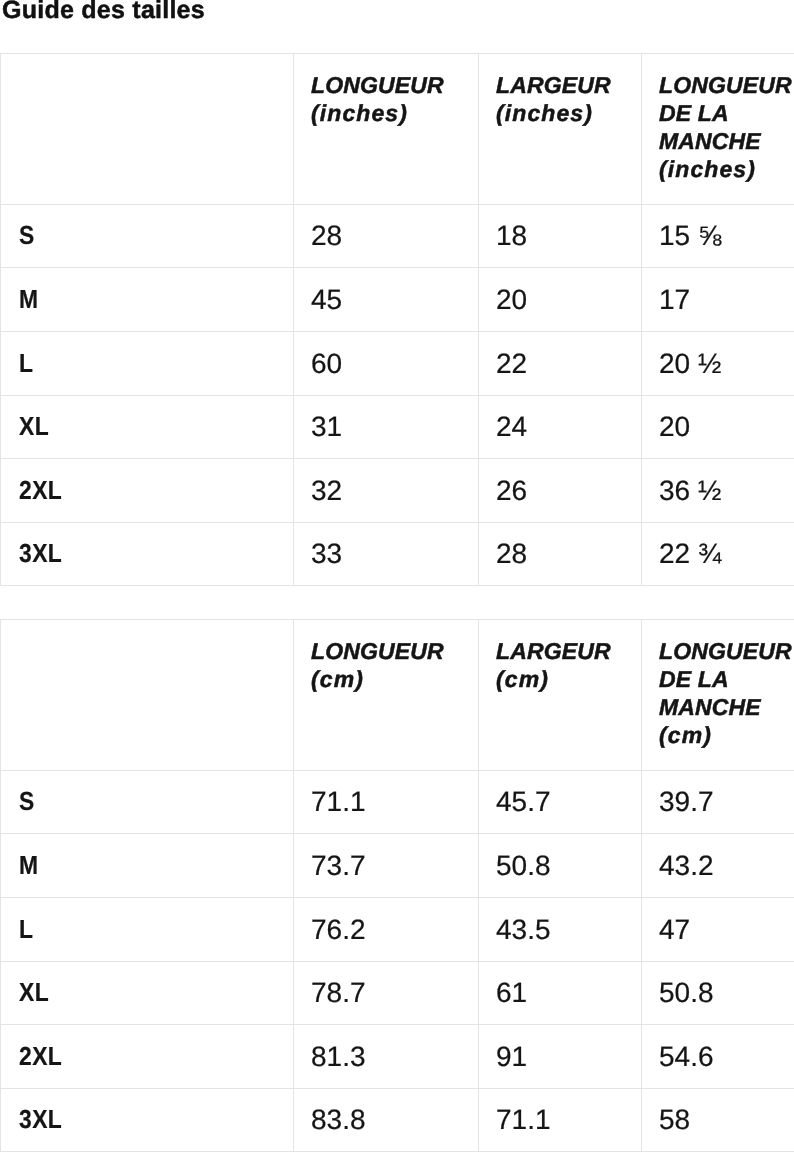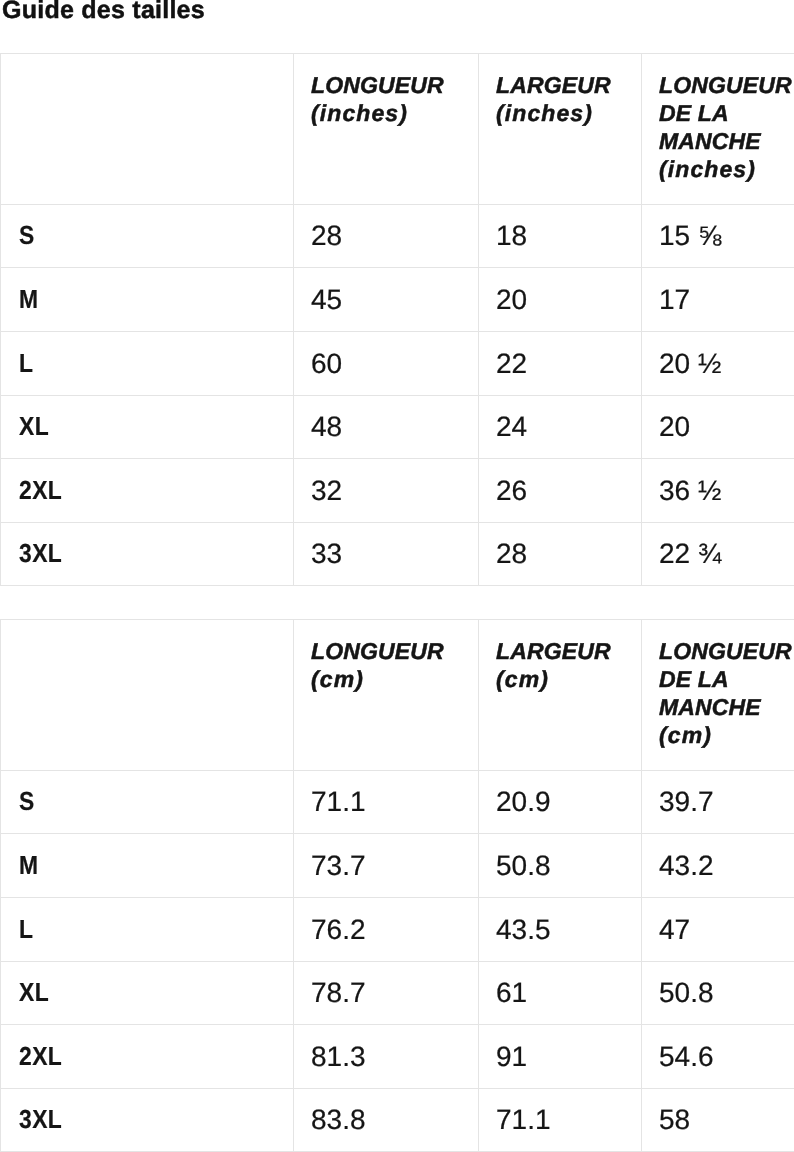--- a/index.html
+++ b/index.html
@@ -93,21 +93,21 @@
         <td>17</td>
       </tr>
       <tr>
         <td class="sz"><span>L</span></td>
         <td>60</td>
         <td>22</td>
         <td>20 ½</td>
       </tr>
       <tr>
         <td class="sz"><span>XL</span></td>
-        <td>48</td>
+        <td>31</td>
         <td>24</td>
         <td>20</td>
       </tr>
       <tr>
         <td class="sz"><span>2XL</span></td>
         <td>32</td>
         <td>26</td>
         <td>36 ½</td>
       </tr>
       <tr>
@@ -144,21 +144,21 @@
           <br><span>DE LA</span>
           <br><span>MANCHE</span>
           <br><span class="unit">(cm)</span>
         </th>
       </tr>
     </thead>
     <tbody>
       <tr>
         <td class="sz"><span>S</span></td>
         <td>71.1</td>
-        <td>20.9</td>
+        <td>45.7</td>
         <td>39.7</td>
       </tr>
       <tr>
         <td class="sz"><span>M</span></td>
         <td>73.7</td>
         <td>50.8</td>
         <td>43.2</td>
       </tr>
       <tr>
         <td class="sz"><span>L</span></td>

